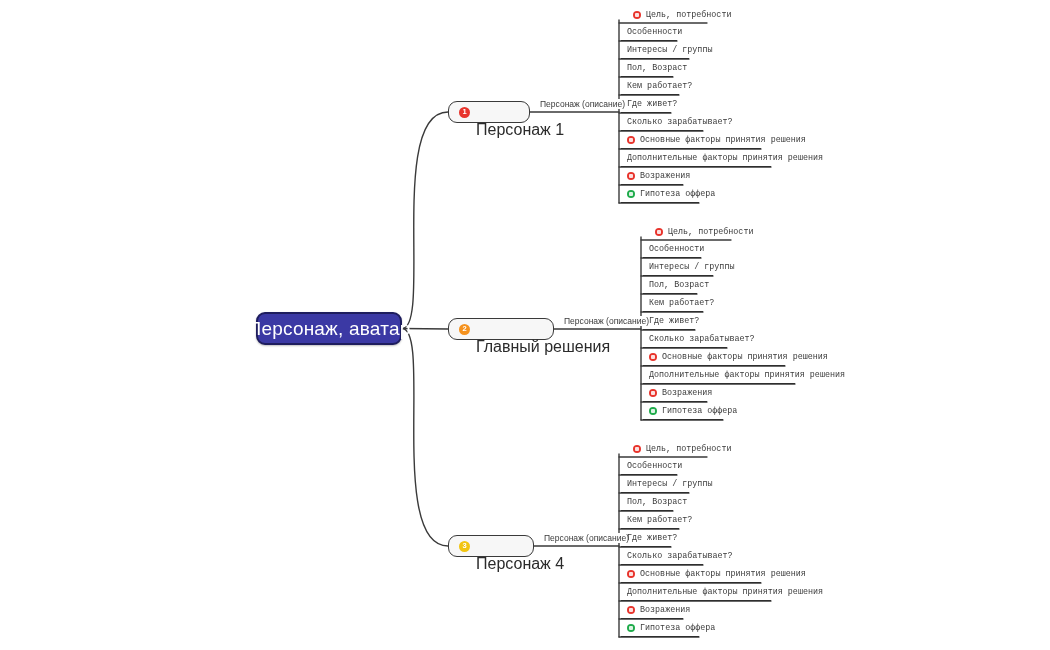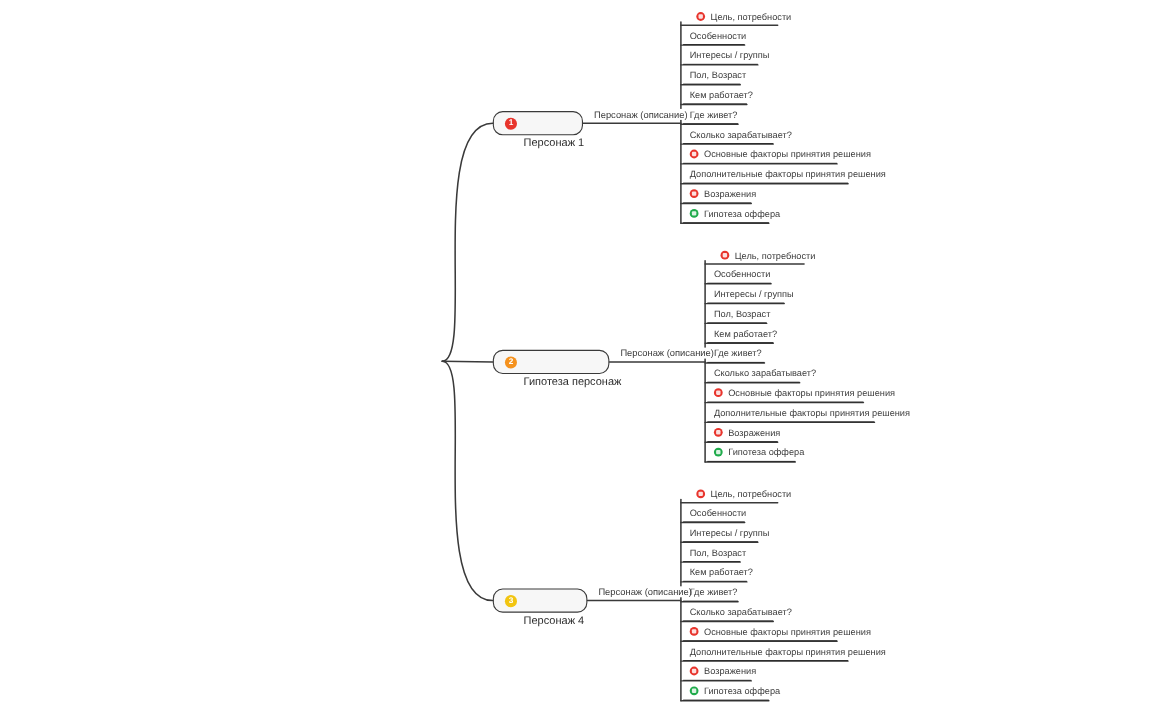--- a/index.html
+++ b/index.html
@@ -36,21 +36,21 @@
     gap:6px;
     padding:0 10px;
     background:#f7f7f7;
     border:1.4px solid #3a3a3a;
     border-radius:9px;
     height:22px;
     white-space:nowrap;
     font-size:10.5px;
     color:#2b2b2b;
   }
-  .branch-node .blabel{font-size:10px;color:#2b2b2b;margin-top:36px;}
+  .branch-node .blabel{font-size:16px;color:#2b2b2b;margin-top:36px;}
 
   .badge{
     width:11px;height:11px;border-radius:50%;
     display:inline-flex;align-items:center;justify-content:center;
     color:#fff;font-size:7.5px;font-weight:bold;line-height:1;
     flex:0 0 auto;
   }
 
   
   .edge-label{
@@ -81,21 +81,21 @@
     flex:0 0 auto;
     position:relative;
     box-sizing:border-box;
   }
   .leaf .dot::after{
     content:"";
     position:absolute;left:2px;top:2px;
     width:4px;height:4px;border-radius:1px;
     background:#ffffff;opacity:.85;
   }
-  .leaf .ltext{display:inline-block;}
+  .leaf .ltext{display:inline-block;font-family:Liberation Mono, monospace;}
 </style>
 </head>
 <body>
 
 <div id="canvas">
 
   <svg id="svg-layer">
       <path d="M 402 328.5 C 432 328.5, 388 112, 448 112" fill="none" stroke="#3a3a3a" stroke-width="1.4" stroke-linecap="round"></path>
       <path d="M 530 112 L 619 112" fill="none" stroke="#3a3a3a" stroke-width="1.4" stroke-linecap="round"></path>
       <path d="M 619 20 L 619 203" fill="none" stroke="#3a3a3a" stroke-width="1.4" stroke-linecap="round"></path>
@@ -133,20 +133,23 @@
       <path d="M 619 511 L 673 511" fill="none" stroke="#3a3a3a" stroke-width="1.3" stroke-linecap="round"></path>
       <path d="M 619 529 L 679 529" fill="none" stroke="#3a3a3a" stroke-width="1.3" stroke-linecap="round"></path>
       <path d="M 619 547 L 671 547" fill="none" stroke="#3a3a3a" stroke-width="1.3" stroke-linecap="round"></path>
       <path d="M 619 565 L 703 565" fill="none" stroke="#3a3a3a" stroke-width="1.3" stroke-linecap="round"></path>
       <path d="M 619 583 L 761 583" fill="none" stroke="#3a3a3a" stroke-width="1.3" stroke-linecap="round"></path>
       <path d="M 619 601 L 771 601" fill="none" stroke="#3a3a3a" stroke-width="1.3" stroke-linecap="round"></path>
       <path d="M 619 619 L 683 619" fill="none" stroke="#3a3a3a" stroke-width="1.3" stroke-linecap="round"></path>
       <path d="M 619 637 L 699 637" fill="none" stroke="#3a3a3a" stroke-width="1.3" stroke-linecap="round"></path>
     </svg>
 
+  <div class="root-node" id="root-node" style="left: 256px; top: 312px; width: 146px; height: 33px; background: rgb(59, 57, 164); border-color: rgb(30, 29, 94); color: rgb(255, 255, 255);">
+    <span>Персонаж, аватар</span>
+  </div>
 
   <div id="branch-container">
       <div class="branch-node" style="left: 448px; top: 101px; width: 82px;">
         <span class="badge" style="background: rgb(232, 52, 44);">1</span>
         <span class="blabel">Персонаж 1</span>
       </div>
       <div class="edge-label" style="left: 538px; top: 99px;">Персонаж (описание)</div>
       <div class="leaf no-line" style="left: 627px; top: 6px; width: 80px;">
         <span class="dot" style="background: rgb(232, 52, 44);"></span>
         <span class="ltext">Цель, потребности</span>
@@ -179,21 +182,21 @@
       <div class="leaf" style="left: 621px; top: 168px; width: 62px;">
         <span class="dot" style="background: rgb(232, 52, 44);"></span>
         <span class="ltext">Возражения</span>
       </div>
       <div class="leaf" style="left: 621px; top: 186px; width: 78px;">
         <span class="dot" style="background: rgb(31, 171, 75);"></span>
         <span class="ltext">Гипотеза оффера</span>
       </div>
       <div class="branch-node" style="left: 448px; top: 318px; width: 106px;">
         <span class="badge" style="background: rgb(245, 146, 30);">2</span>
-        <span class="blabel">Гипотеза персонаж</span>
+        <span class="blabel">Главный решения</span>
       </div>
       <div class="edge-label" style="left: 562px; top: 316px;">Персонаж (описание)</div>
       <div class="leaf no-line" style="left: 649px; top: 223px; width: 82px;">
         <span class="dot" style="background: rgb(232, 52, 44);"></span>
         <span class="ltext">Цель, потребности</span>
       </div>
       <div class="leaf" style="left: 643px; top: 241px; width: 58px;">
         <span class="ltext">Особенности</span>
       </div>
       <div class="leaf" style="left: 643px; top: 259px; width: 70px;">

